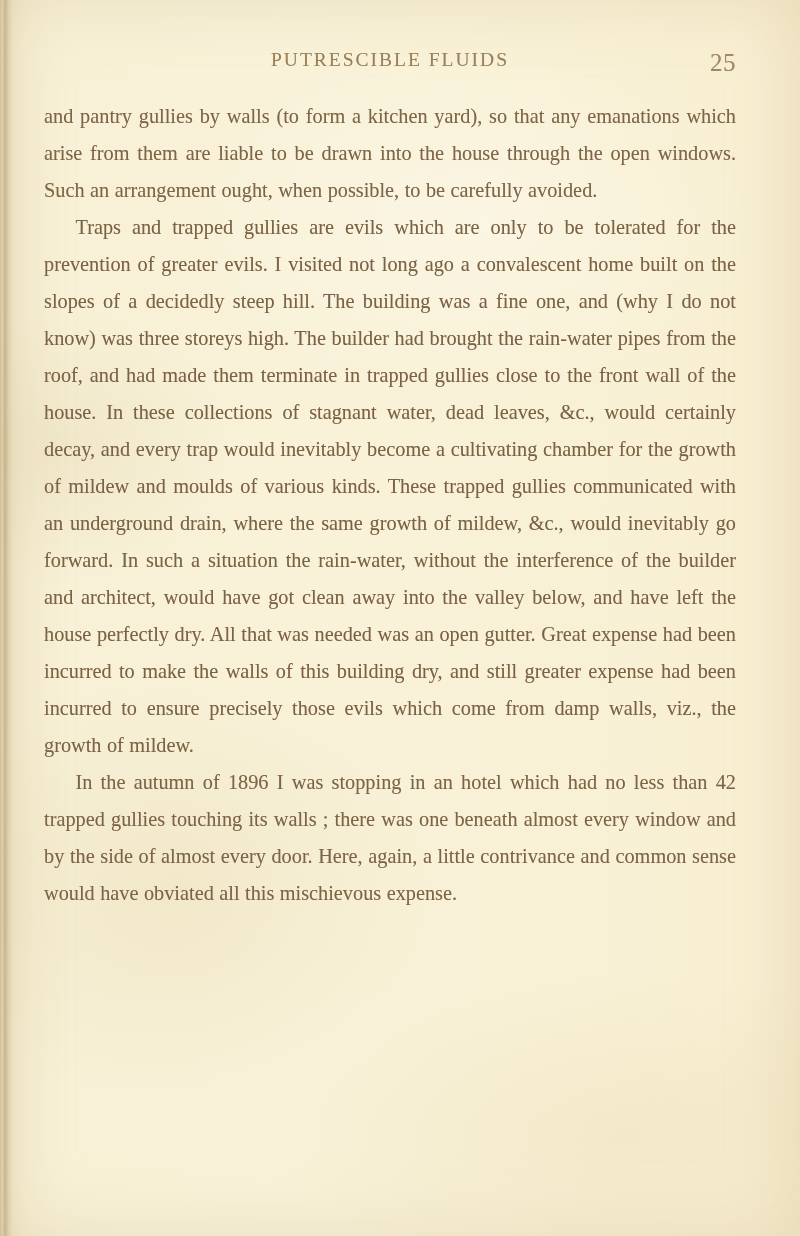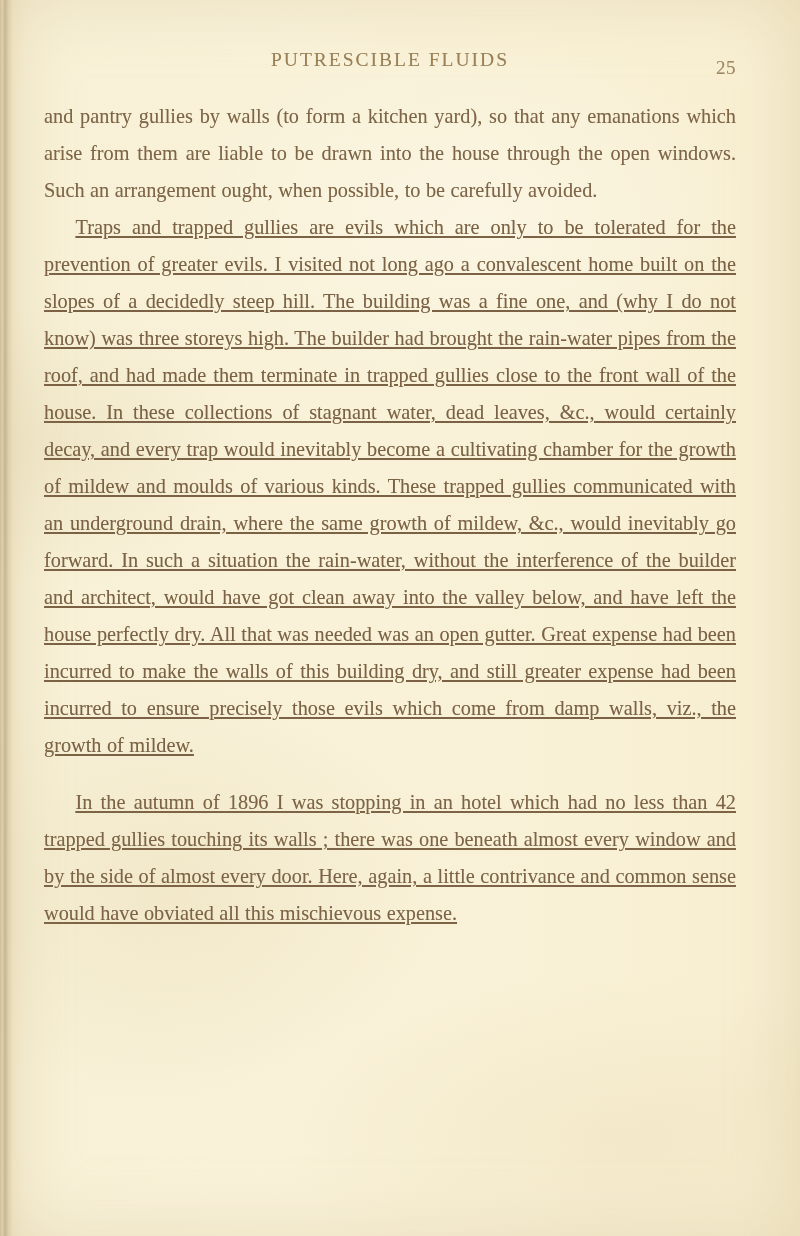--- a/index.html
+++ b/index.html
@@ -80,22 +80,22 @@
   }
   .running-head .title {
     font-size: 19.5px;
     letter-spacing: 2.0px;
     color: #9a8057;
     white-space: nowrap;
   }
   .running-head .folio {
     position: absolute;
     right: 0;
-    top: 8px;
-    font-size: 19px;
+    top: 0;
+    font-size: 25px;
     color: #a08864;
     letter-spacing: 0.5px;
   }
 
   #body-text {
     position: absolute;
     top: 98px;
     left: 0;
     width: 692px;
   }
@@ -106,27 +106,26 @@
     line-height: 37px;
     color: #7c6345;
     text-align: justify;
     text-align-last: left;
     -webkit-hyphens: none;
     hyphens: none;
     word-spacing: 0.02em;
   }
   p.para.indent {
     text-indent: 1.55em;
-    text-decoration: underline;
   }
 
   
   p.para:nth-of-type(1) { color: #7e6547; }
   p.para:nth-of-type(2) { color: #7b6244; }
-  p.para:nth-of-type(3) { color: #7d6446; margin-top: 20px; }
+  p.para:nth-of-type(3) { color: #7d6446; }
   p.para:nth-of-type(4) { color: #7a6142; }
 
   
   #body-text, .running-head {
     text-shadow: 0 0 0.6px rgba(124,99,69,0.30);
   }
 
   #vignette {
     position: absolute;
     inset: 0;

